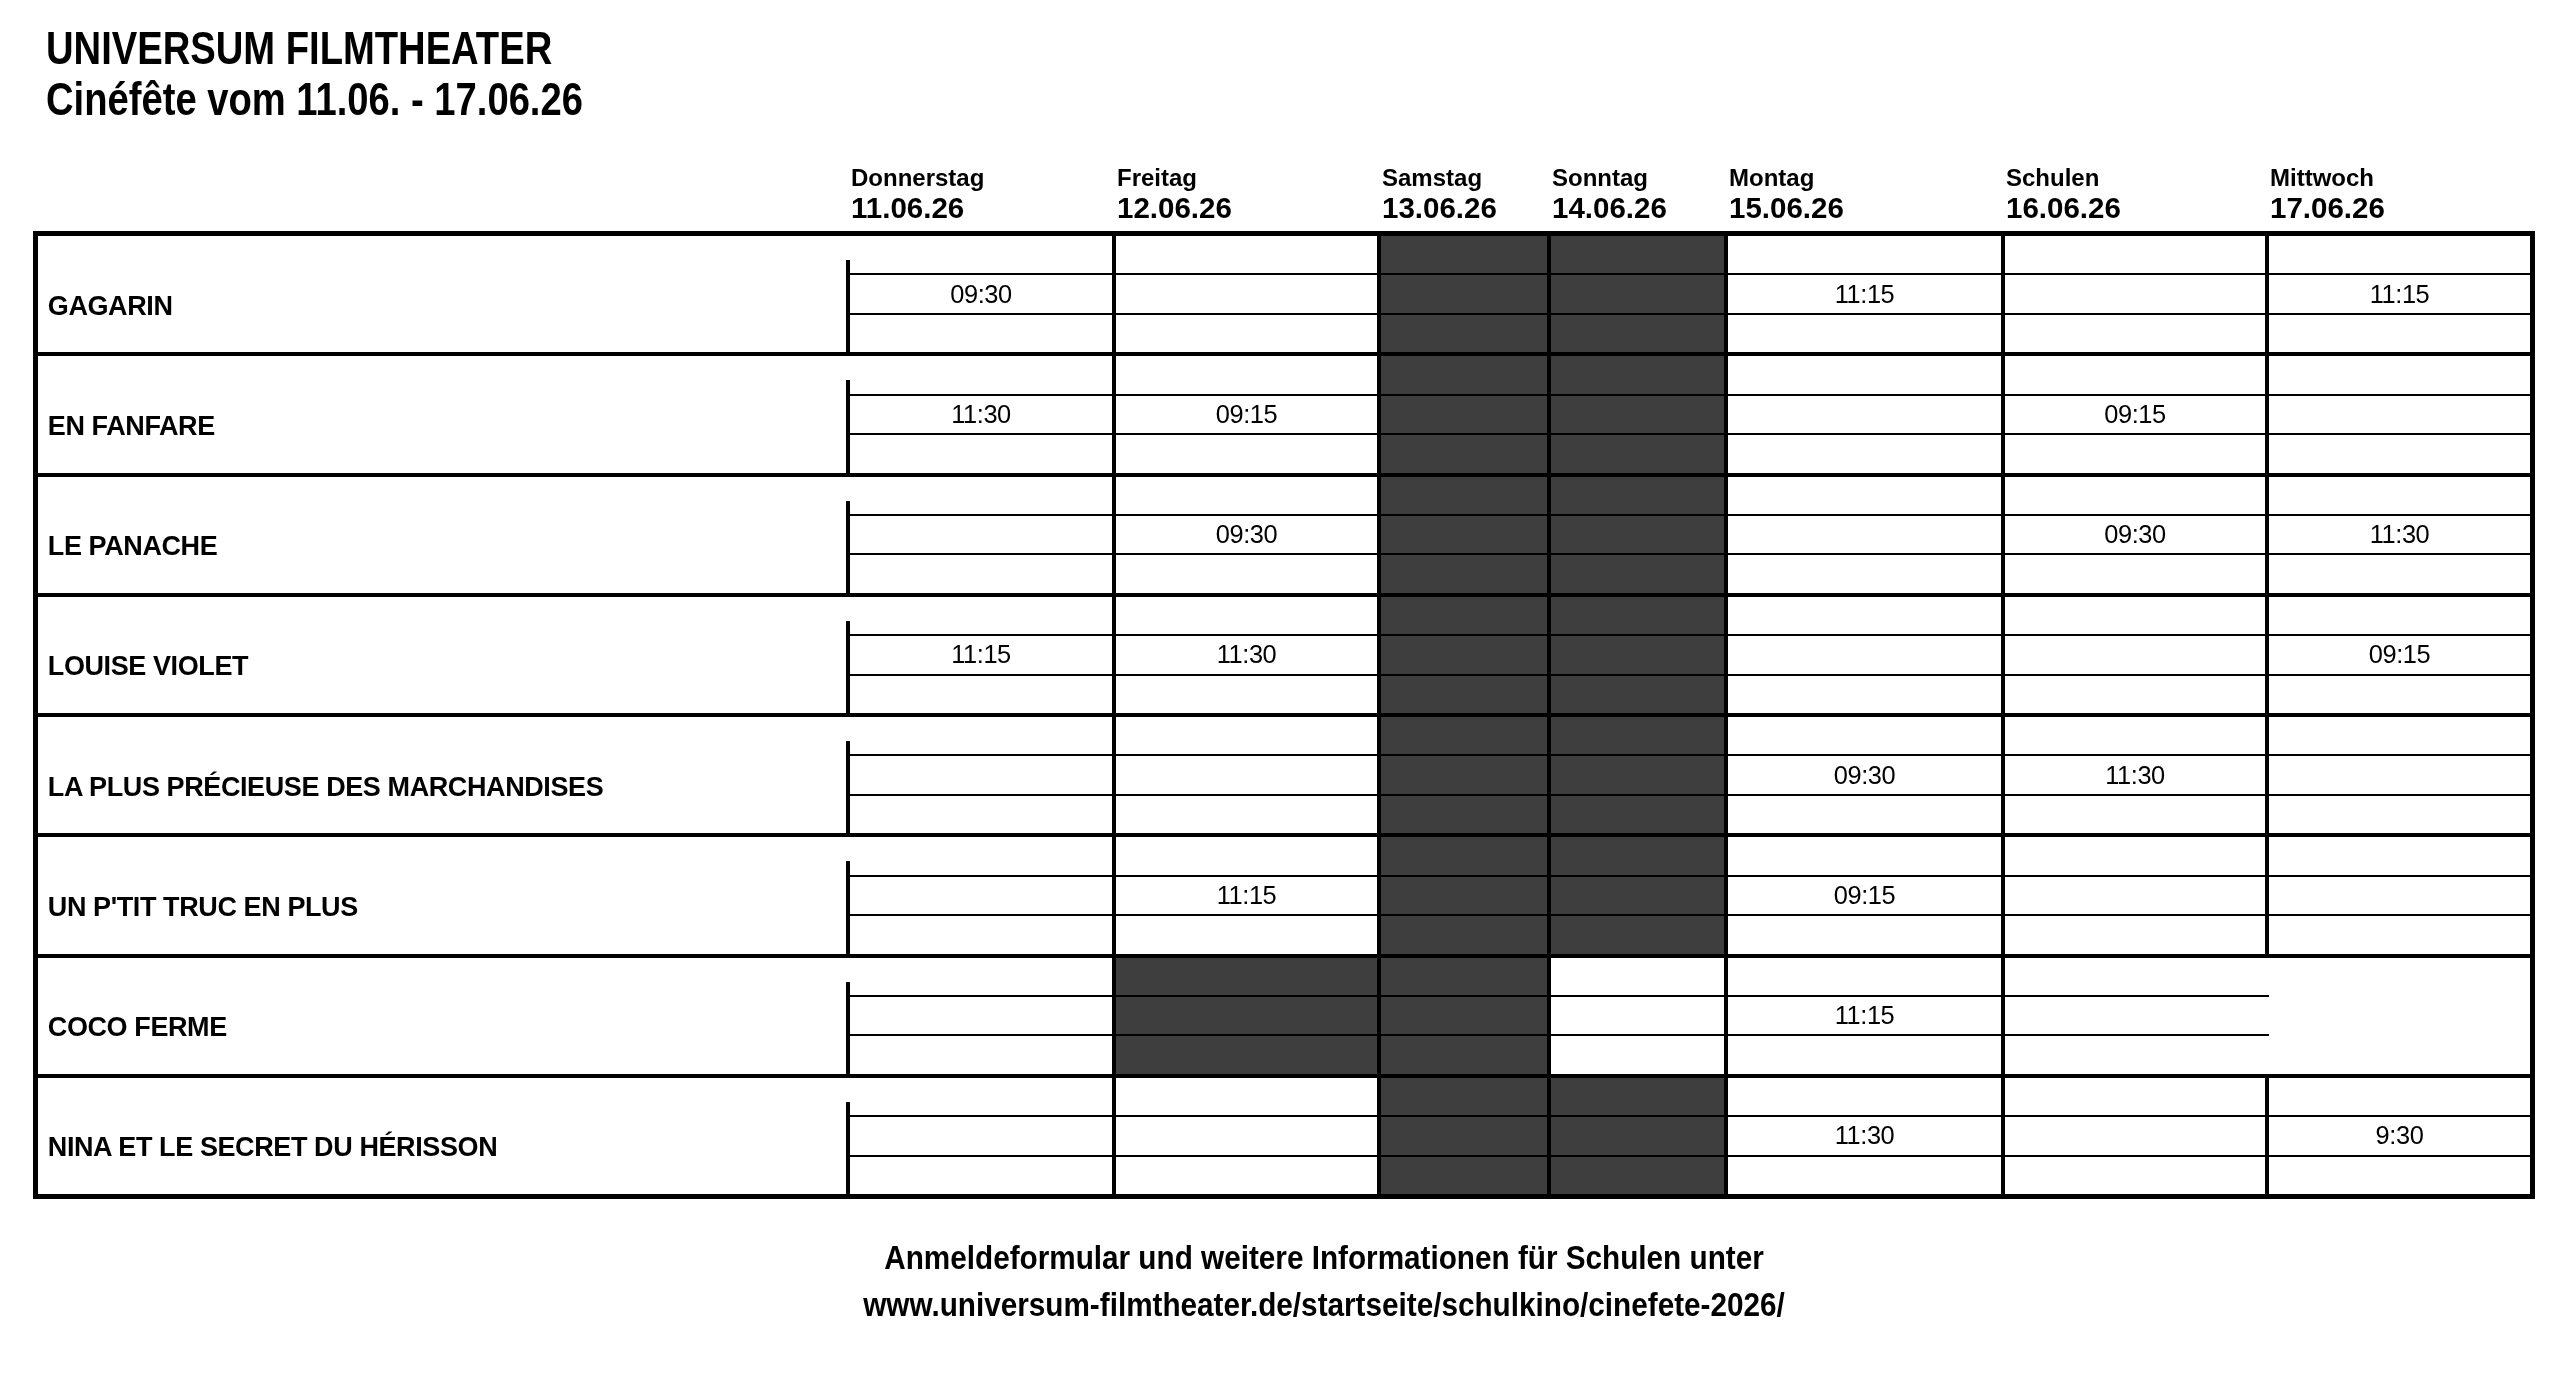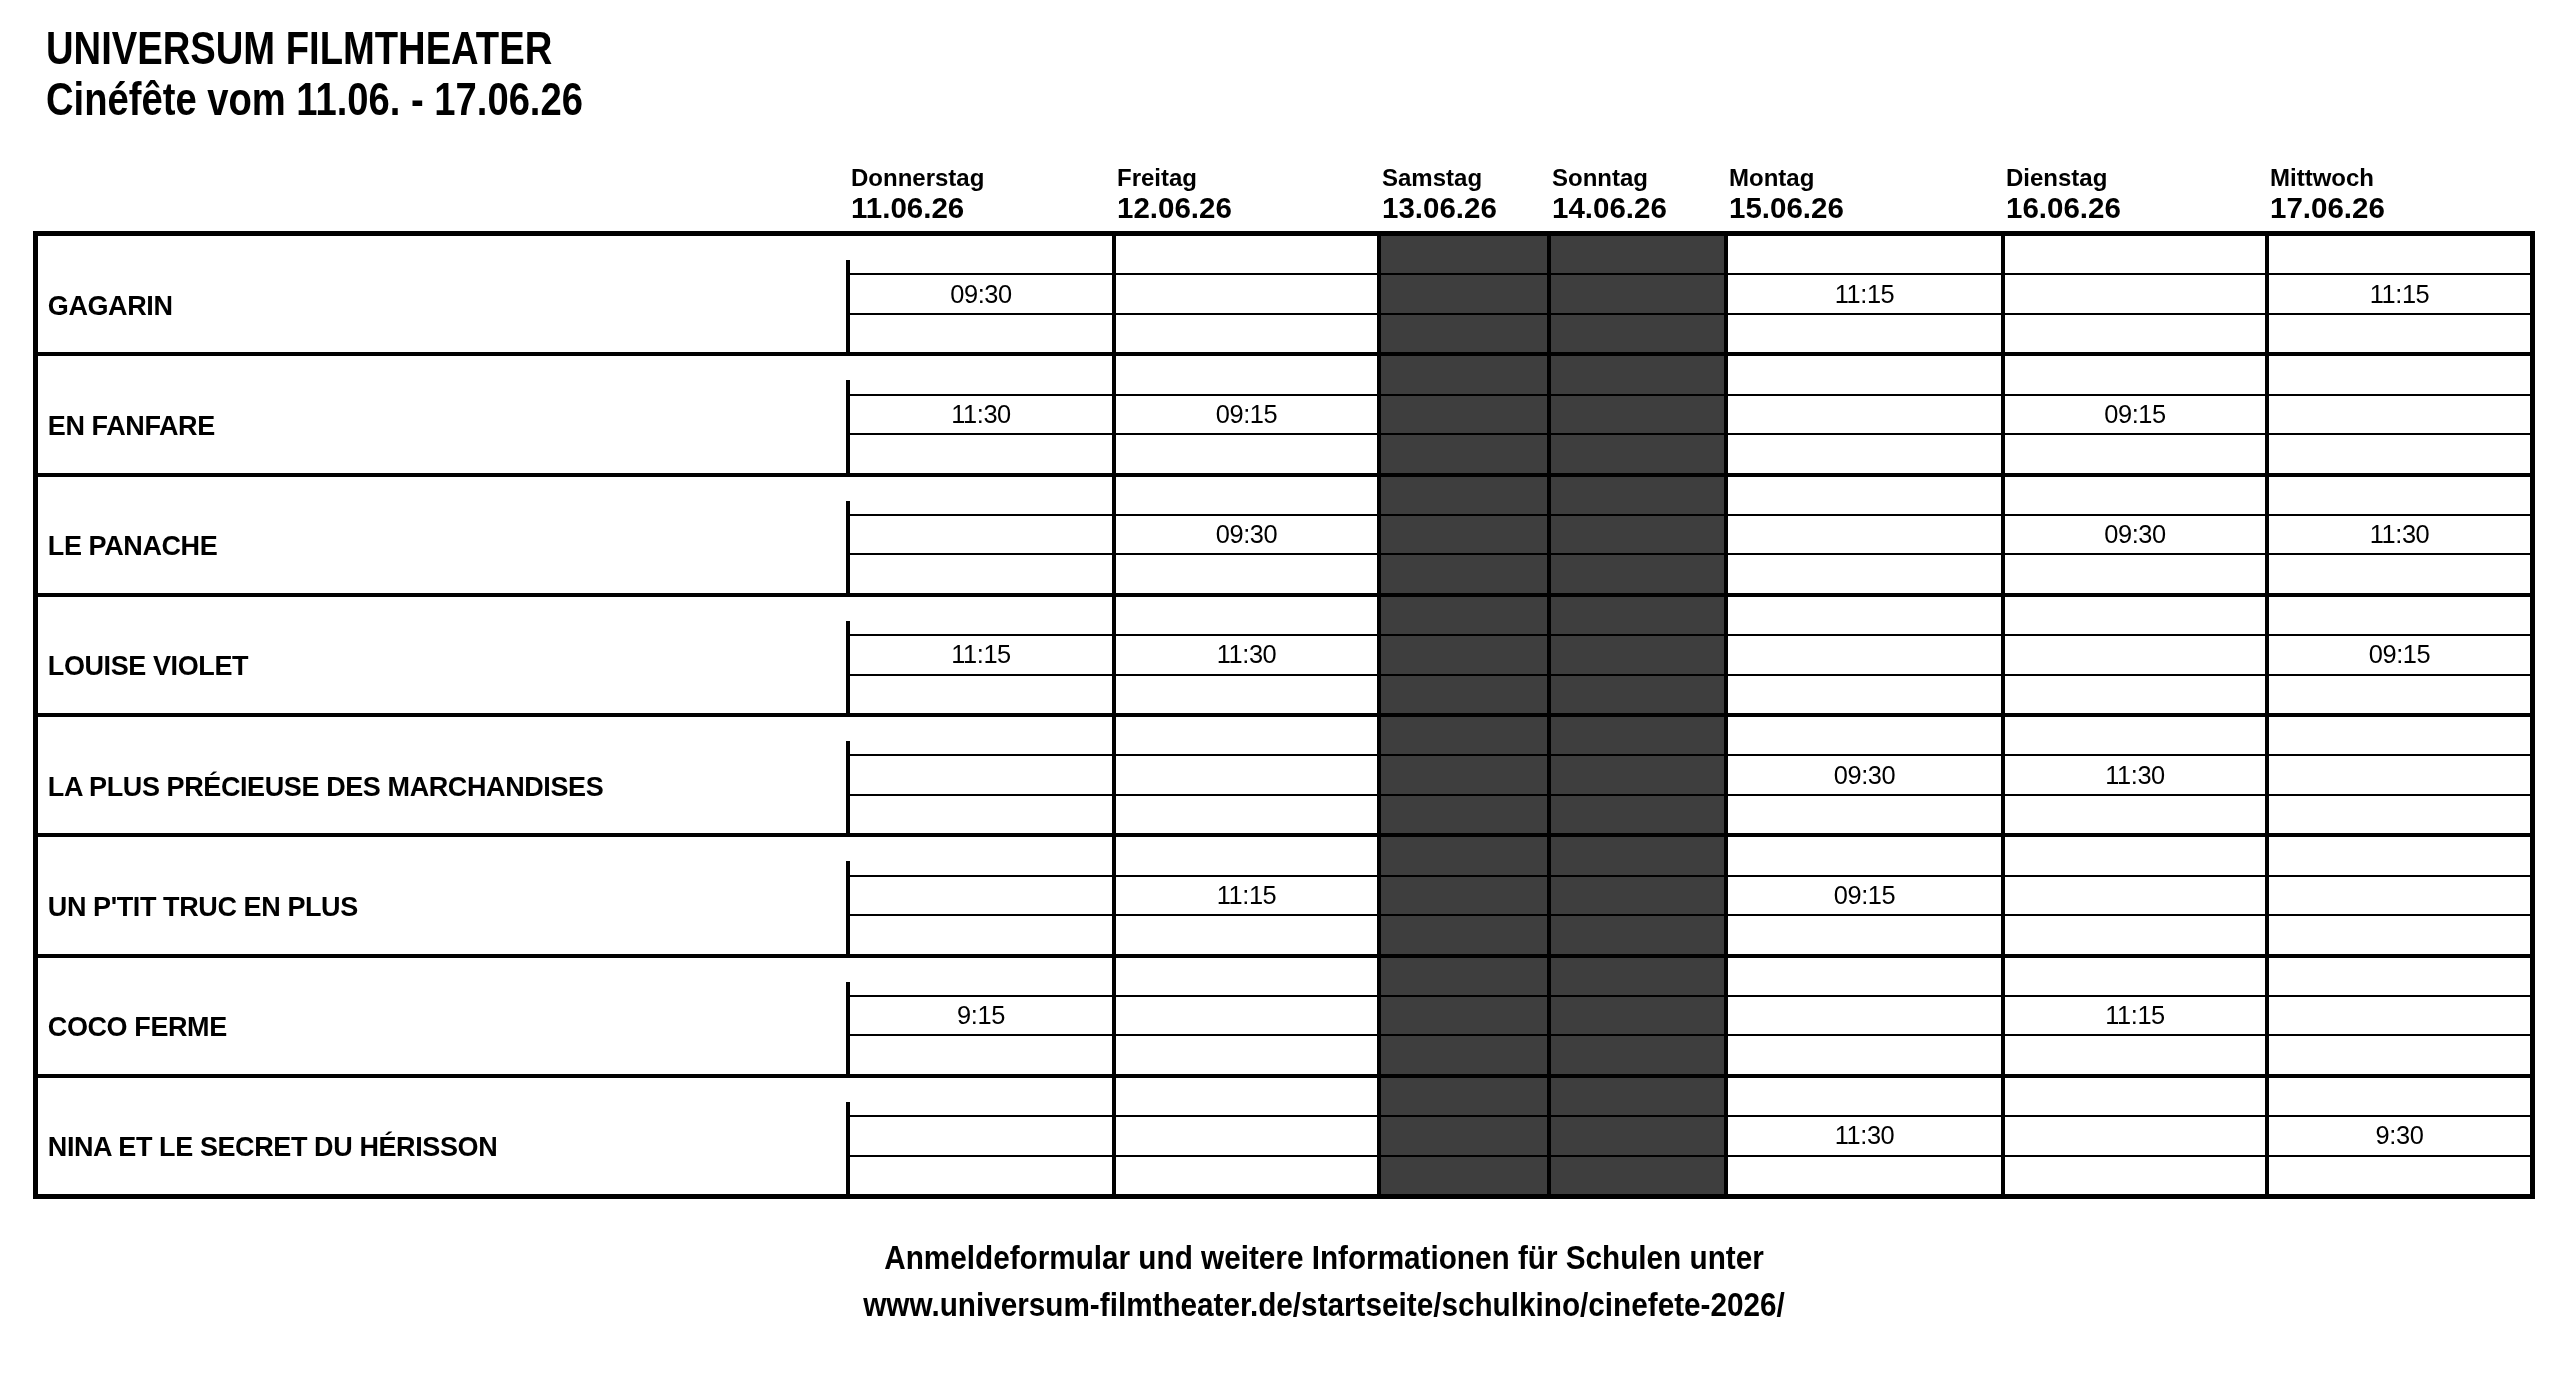--- a/index.html
+++ b/index.html
@@ -95,21 +95,21 @@
     </div>
     <div class="day-header">
       <div class="day-name">Sonntag</div>
       <div class="day-date">14.06.26</div>
     </div>
     <div class="day-header">
       <div class="day-name">Montag</div>
       <div class="day-date">15.06.26</div>
     </div>
     <div class="day-header">
-      <div class="day-name">Dienstag</div>
+      <div class="day-name">Schulen</div>
       <div class="day-date">16.06.26</div>
     </div>
     <div class="day-header">
       <div class="day-name">Mittwoch</div>
       <div class="day-date">17.06.26</div>
     </div>
   </div>
 
 <div class="table">
     <div class="film-row">
@@ -395,27 +395,20 @@
       <div class="day-cell">
         <div class="sub-cell top"></div>
         <div class="sub-cell mid">
           <span class="showtime"></span>
         </div>
         <div class="sub-cell bot"></div>
       </div>
     </div>
     <div class="film-row">
       <div class="film-cell">COCO FERME</div>
-      <div class="day-cell">
-        <div class="sub-cell top"></div>
-        <div class="sub-cell mid">
-          <span class="showtime">9:15</span>
-        </div>
-        <div class="sub-cell bot"></div>
-      </div>
       <div class="day-cell">
         <div class="sub-cell top"></div>
         <div class="sub-cell mid">
           <span class="showtime"></span>
         </div>
         <div class="sub-cell bot"></div>
       </div>
       <div class="day-cell closed">
         <div class="sub-cell top"></div>
         <div class="sub-cell mid"></div>

